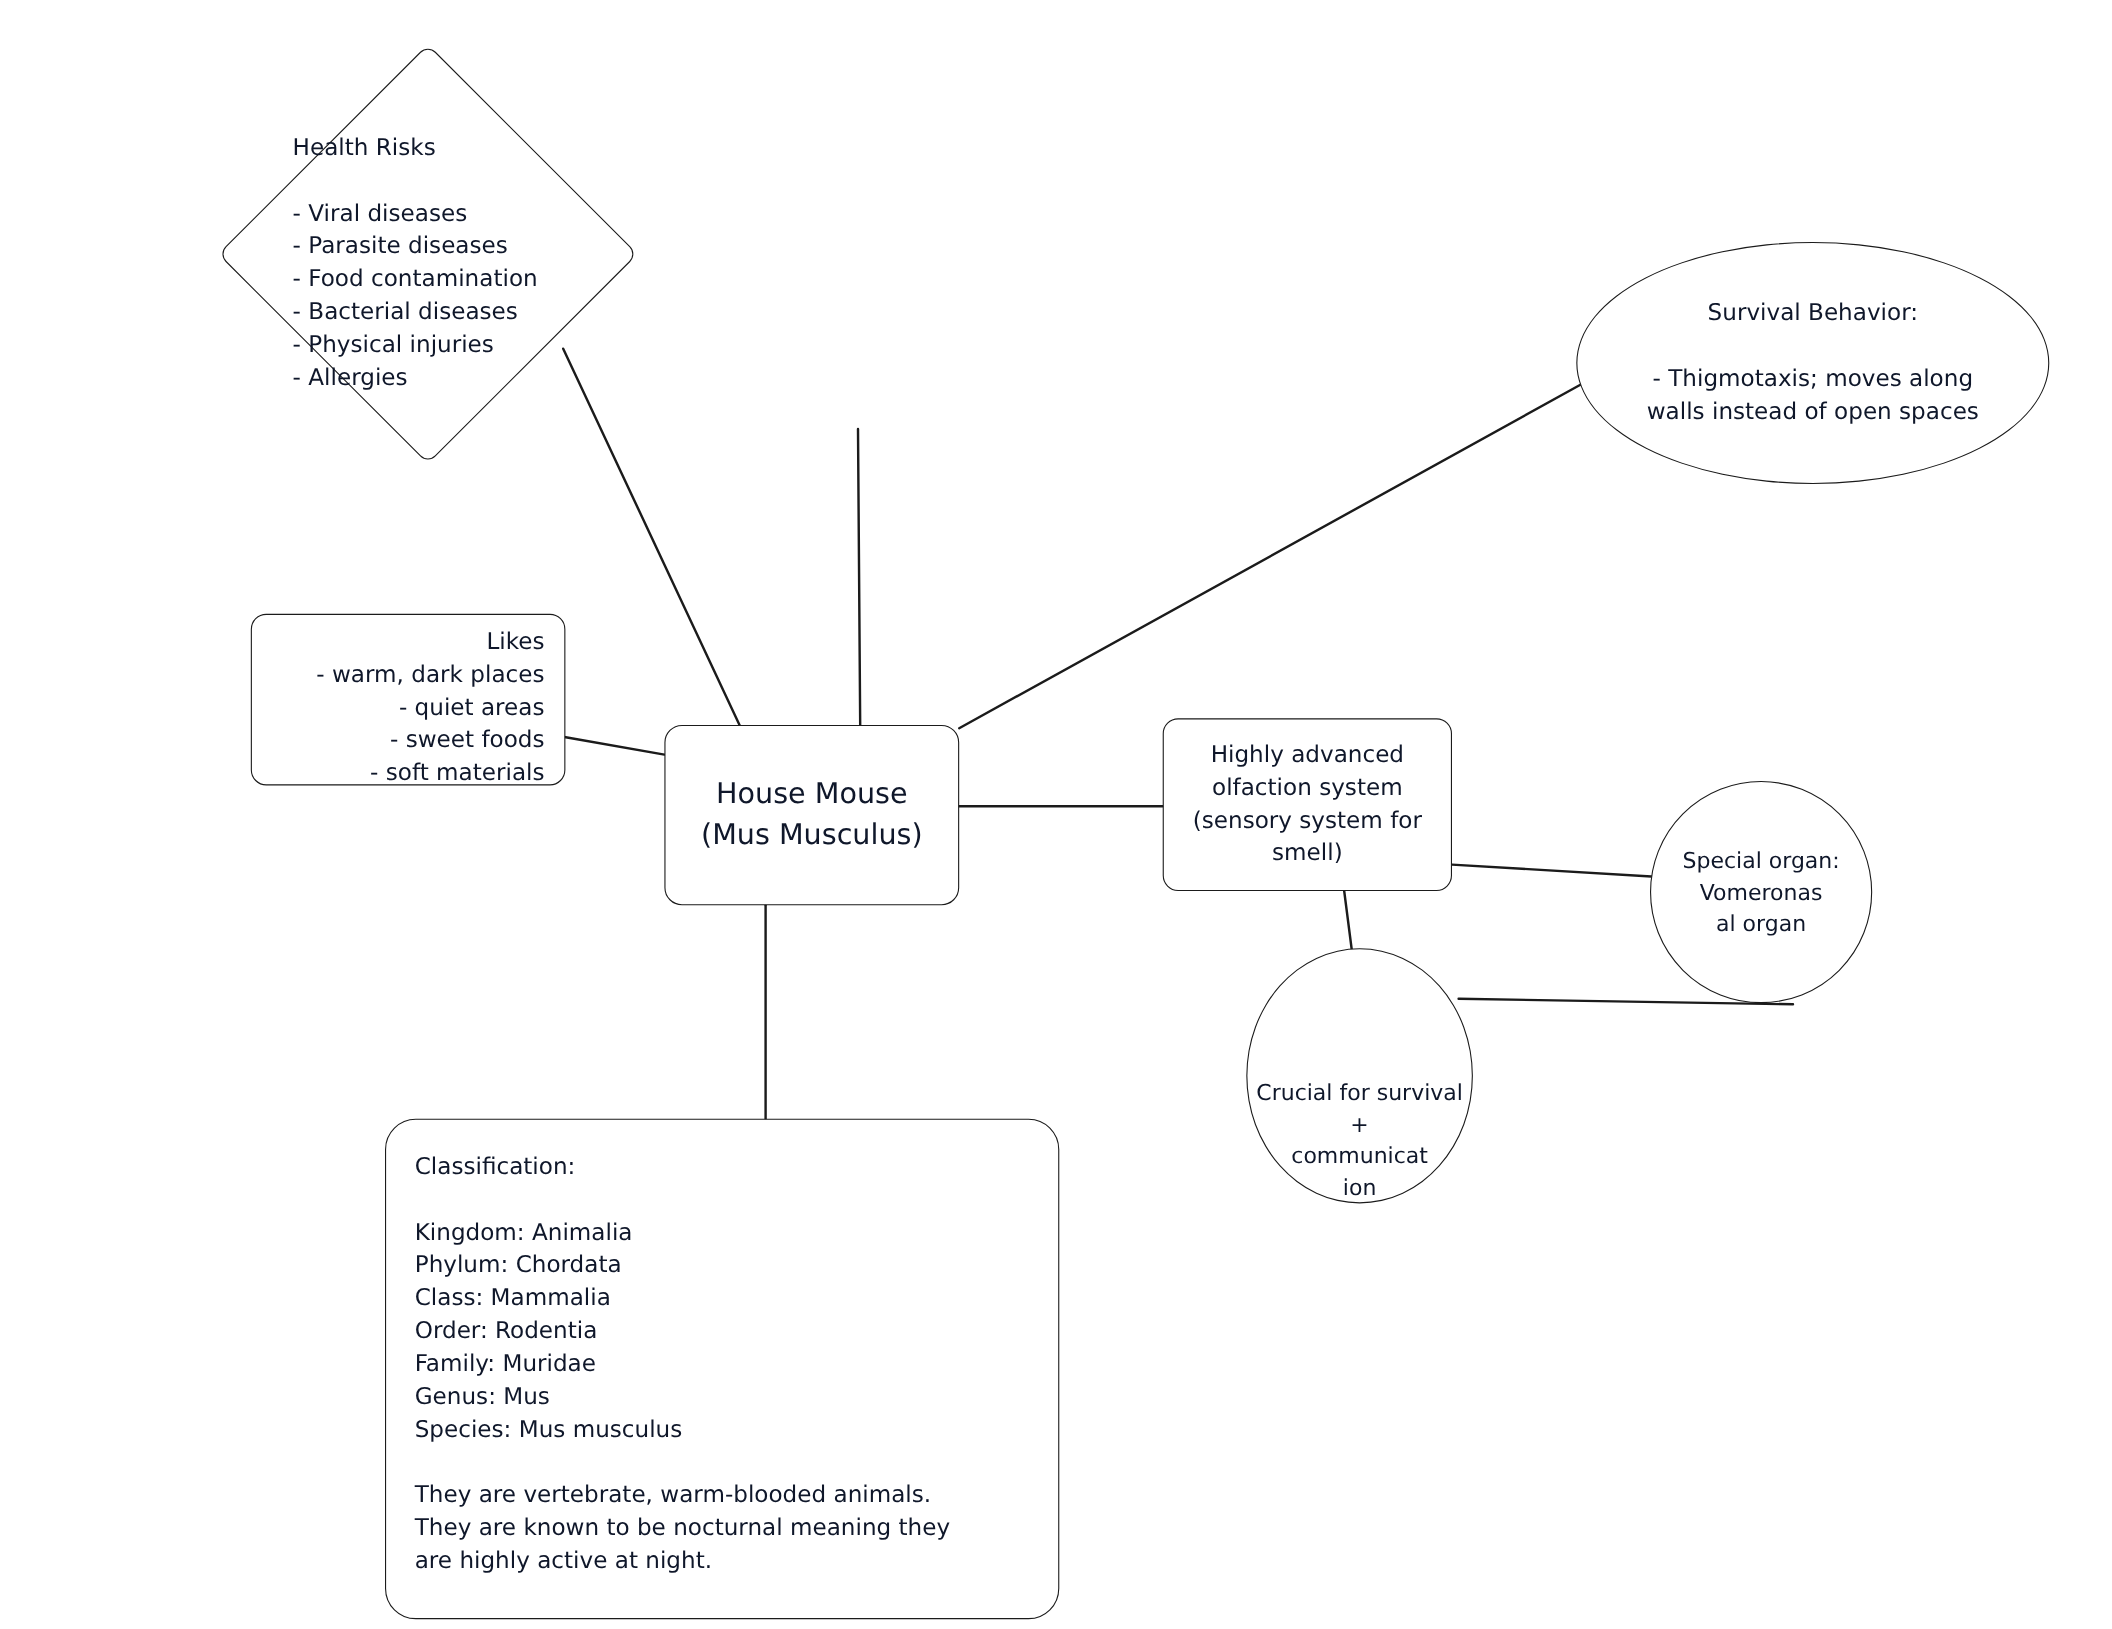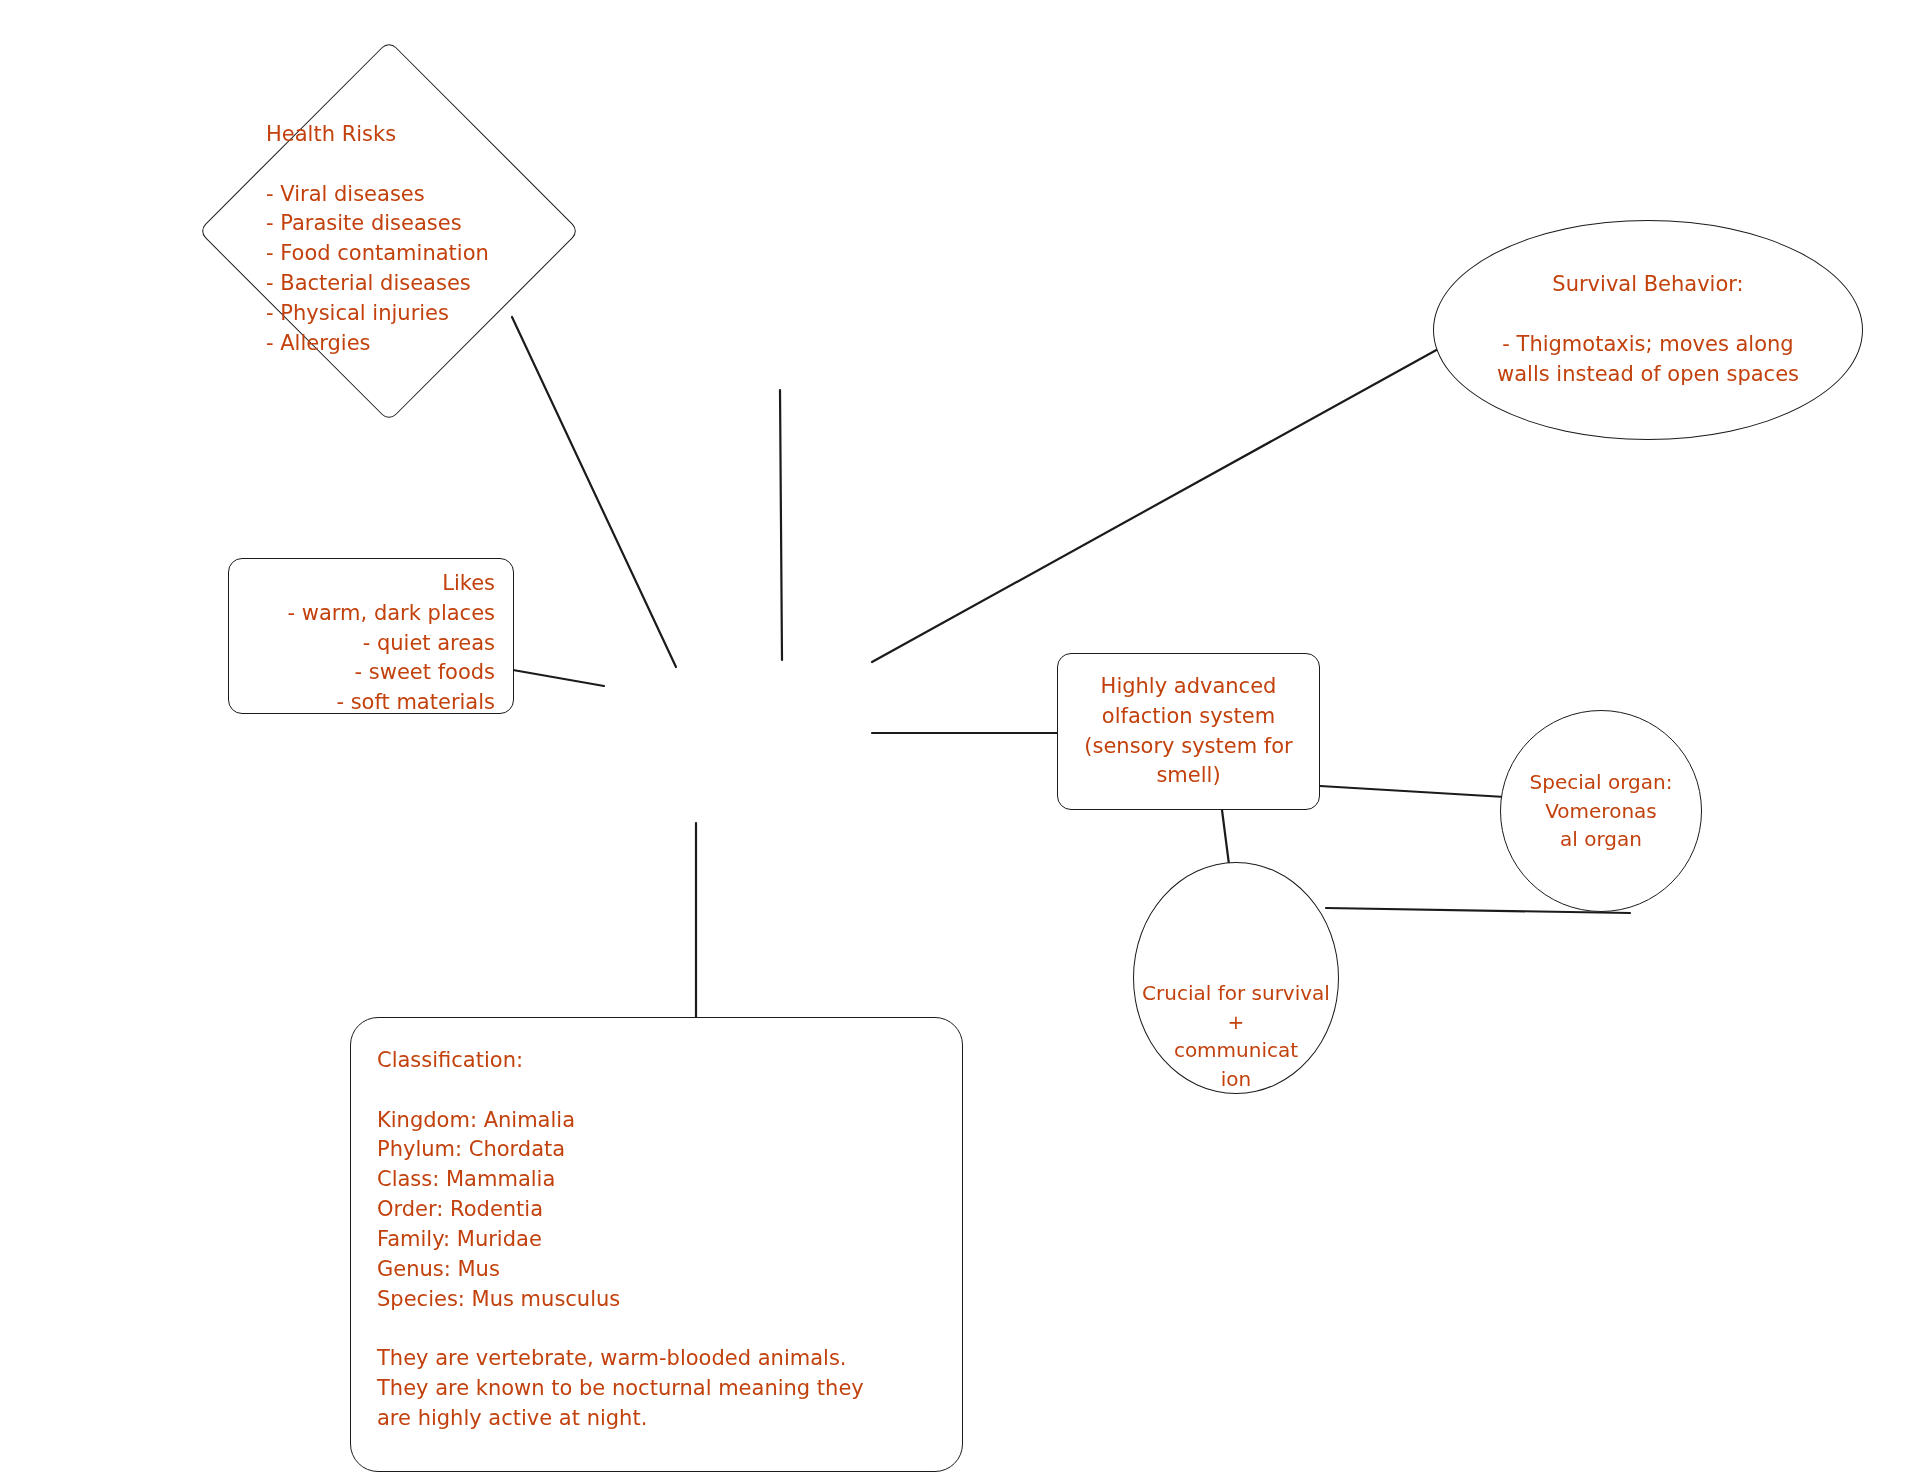--- a/index.html
+++ b/index.html
@@ -20,21 +20,21 @@
     left: 0;
     top: 0;
     width: 1920px;
     height: 1481px;
     pointer-events: none;
   }
   .node {
     position: absolute;
     box-sizing: border-box;
     border: 1.8px solid #1b1b1b;
-    color: #c2410c;
+    color: #0f172a;
     background: #ffffff;
     display: flex;
     flex-direction: column;
     justify-content: center;
     white-space: pre-line;
   }
   .node .txt {
     white-space: pre-line;
     line-height: 1.42;
   }
@@ -206,20 +206,24 @@
   </div>
 
   <div class="node" id="node-likes">
     <div class="txt">Likes
 - warm, dark places
 - quiet areas
 - sweet foods
 - soft materials</div>
   </div>
 
+  <div class="node" id="node-center">
+    <div class="txt">House Mouse
+(Mus Musculus)</div>
+  </div>
 
   <div class="node" id="node-olfaction">
     <div class="txt">Highly advanced olfaction system (sensory system for smell)</div>
   </div>
 
   <div class="node" id="node-organ">
     <div class="txt">Special organ:
 Vomeronas
 al organ</div>
   </div>

